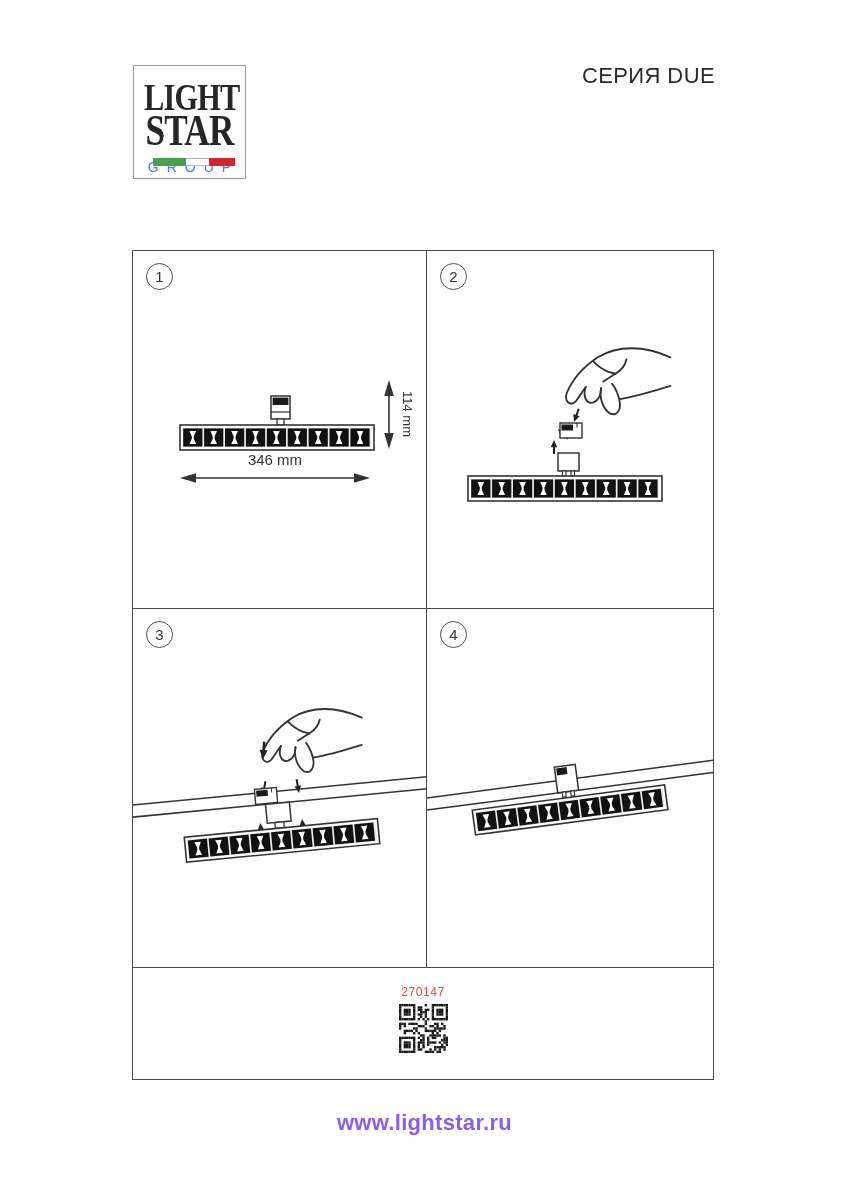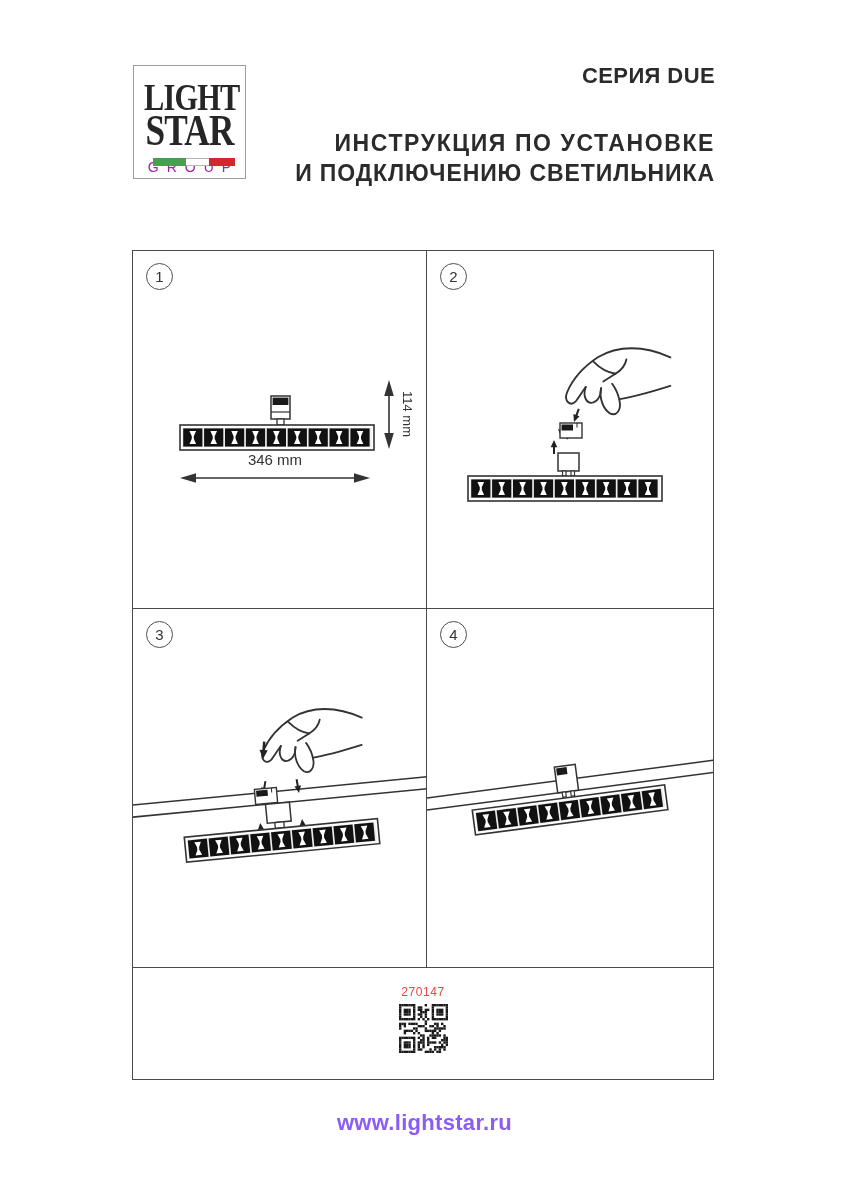--- a/index.html
+++ b/index.html
@@ -4,28 +4,28 @@
 <style>
   html,body{margin:0;padding:0;background:#ffffff;}
   body{width:849px;height:1200px;position:relative;font-family:"Liberation Sans",sans-serif;color:#2b2b2b;overflow:hidden;}
   .page{position:absolute;inset:0;background:#fff;}
 
   
   .logo-box{position:absolute;left:133px;top:65px;width:113px;height:114px;border:1px solid #9c9c9c;background:#fff;text-align:center;box-sizing:border-box;}
   .logo-light,.logo-star{font-family:"Liberation Serif",serif;font-weight:700;color:#262626;transform:scale(0.82,1.04);}
   .logo-light{font-size:37px;line-height:30px;margin-top:17px;letter-spacing:-1px;}
   .logo-star{font-size:43px;line-height:33px;letter-spacing:-1px;}
-  .logo-group{font-size:14px;line-height:15px;letter-spacing:8px;margin-left:8px;margin-top:14px;color:#a21caf;}
+  .logo-group{font-size:14px;line-height:15px;letter-spacing:8px;margin-left:8px;margin-top:14px;color:#3b82f6;}
   .flag{position:absolute;left:19px;bottom:12px;width:82px;height:8px;display:flex;}
   .flag .fg{width:40%;}
   .flag .fw{width:28%;border-top:1px solid #b5b5b5;border-bottom:1px solid #b5b5b5;box-sizing:border-box;}
   .flag .fr{width:32%;}
 
   
-  .title-block{position:absolute;top:61px;right:134px;text-align:right;font-weight:700;}
+  .title-block{position:absolute;top:61px;right:134px;text-align:right;font-weight:400;}
   .title-line{font-size:22px;line-height:30px;letter-spacing:0.4px;}
   .instr-block{margin-top:37px;}
   .instr-line{font-size:23px;line-height:30px;letter-spacing:1.6px;}
   .instr-line.l2{letter-spacing:0.9px;}
 
   
   .grid{position:absolute;left:132px;top:250px;width:582px;height:830px;border:1.5px solid #4a4a4a;box-sizing:border-box;display:grid;grid-template-columns:294px 1fr;grid-template-rows:358px 359px 1fr;background:#fff;}
   .panel{position:relative;box-sizing:border-box;background:#fff;}
   .p1,.p3{border-right:1.5px solid #4a4a4a;}
   .p1,.p2,.p3,.p4{border-bottom:1.5px solid #4a4a4a;}
@@ -119,24 +119,20 @@
     <div class="logo-group">GROUP</div>
     <div class="flag">
       <span class="fg" style="background:#4a9e4f"></span>
       <span class="fw" style="background:#ffffff"></span>
       <span class="fr" style="background:#d5252d"></span>
     </div>
   </div>
 
   <div class="title-block">
     <div class="title-line">СЕРИЯ DUE</div>
-    <div class="instr-block">
-      <div class="instr-line">ИНСТРУКЦИЯ ПО УСТАНОВКЕ</div>
-      <div class="instr-line l2">И ПОДКЛЮЧЕНИЮ СВЕТИЛЬНИКА</div>
-    </div>
   </div>
 
   <div class="grid">
 
     <section class="panel p1">
       <div class="badge">
           <span>1</span>
         </div>
       <svg class="scene" width="294" height="356" viewBox="0 0 294 356">
         <use href="#adapter1" transform="translate(138,145)"></use>

